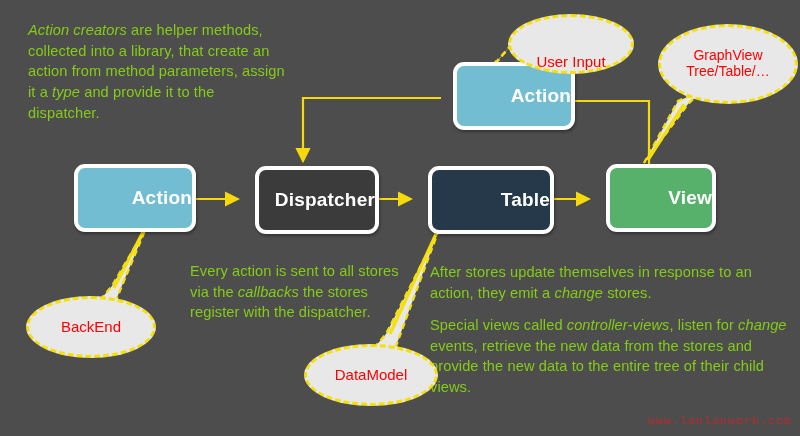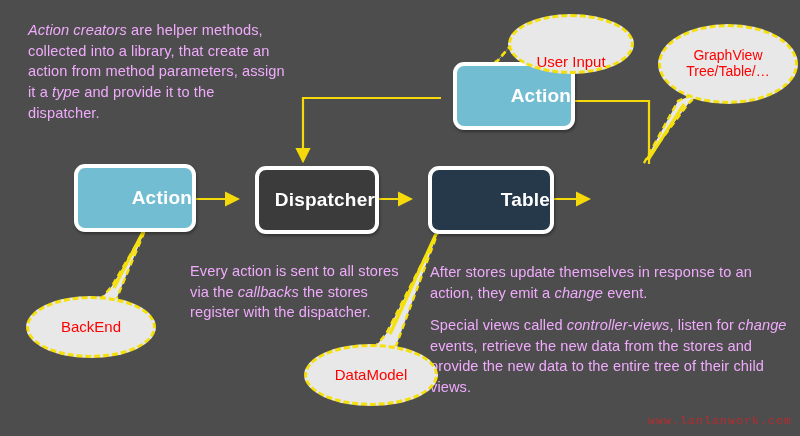--- a/index.html
+++ b/index.html
@@ -19,21 +19,21 @@
     position: absolute;
     left: 0;
     top: 0;
     width: 800px;
     height: 436px;
   }
 
   
   .para {
     position: absolute;
-    color: #f0abfc;
+    color: #84cc16;
     font-size: 14.6px;
     line-height: 1.42;
     letter-spacing: .1px;
     white-space: pre-wrap;
   }
   .para i { font-style: italic; }
 
   #para-intro   { left: 28px;  top: 20px;  width: 260px; }
   #para-mid     { left: 190px; top: 261px; width: 215px; }
   #para-after   { left: 430px; top: 262px; width: 360px; }
@@ -140,20 +140,23 @@
   </div>
 
   <div class="node dark" id="node-dispatcher">
     <span>Dispatcher</span>
   </div>
 
   <div class="node navy" id="node-store">
     <span>Table</span>
   </div>
 
+  <div class="node green" id="node-view">
+    <span>View</span>
+  </div>
 
   <div class="node blue" id="node-action-top">
     <span>Action</span>
   </div>
 
   <div class="bubble" id="bubble-user-input">
     <span>User Input</span>
   </div>
 
   <div class="bubble" id="bubble-graphview">
@@ -166,19 +169,19 @@
   </div>
 
   <div class="bubble" id="bubble-datamodel">
     <span>DataModel</span>
   </div>
 
   <div class="para" id="para-intro"><i>Action creators</i><span> are helper methods, collected into a library, that create an action from method parameters, assign it a </span><i>type</i><span> and provide it to the dispatcher.</span></div>
 
   <div class="para" id="para-mid"><span>Every action is sent to all stores via the </span><i>callbacks</i><span> the stores register with the dispatcher.</span></div>
 
-  <div class="para" id="para-after"><span>After stores update themselves in response to an action, they emit a </span><i>change</i><span> event.</span></div>
+  <div class="para" id="para-after"><span>After stores update themselves in response to an action, they emit a </span><i>change</i><span> stores.</span></div>
 
   <div class="para" id="para-special"><span>Special views called </span><i>controller-views</i><span>, listen for </span><i>change</i><span> events, retrieve the new data from the stores and provide the new data to the entire tree of their child views.</span></div>
 
   <div id="watermark">www.lanlanwork.com</div>
 
 </div>
 
 </body></html>

